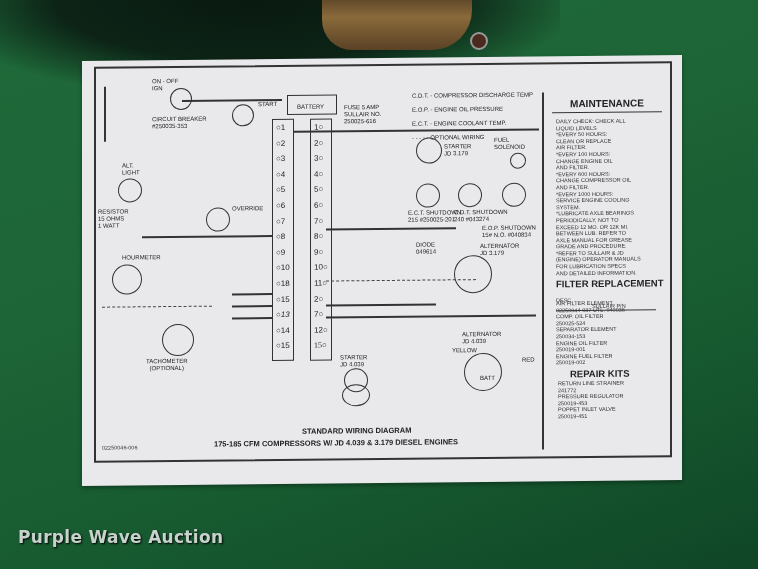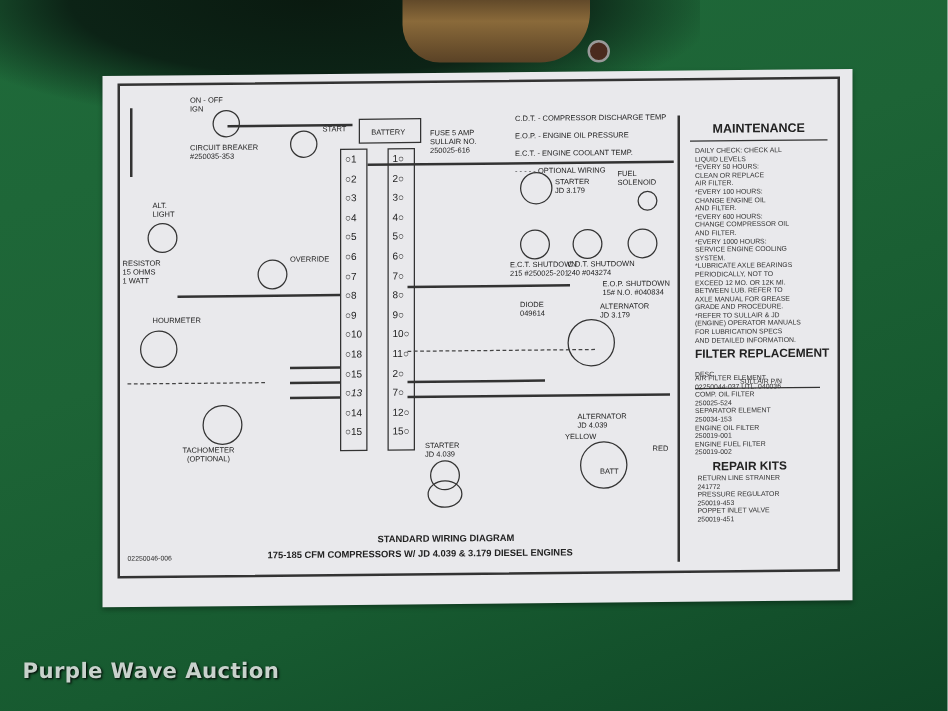--- a/index.html
+++ b/index.html
@@ -100,21 +100,21 @@
       <div class="term" style="left: 232px; top: 126.4px;">5○</div>
       <div class="term" style="left: 232px; top: 142px;">6○</div>
       <div class="term" style="left: 232px; top: 157.6px;">7○</div>
       <div class="term" style="left: 232px; top: 173.2px;">8○</div>
       <div class="term" style="left: 232px; top: 188.8px;">9○</div>
       <div class="term" style="left: 232px; top: 204.4px;">10○</div>
       <div class="term" style="left: 232px; top: 220px;">11○</div>
       <div class="term" style="left: 232px; top: 235.6px;">2○</div>
       <div class="term" style="left: 232px; top: 251.2px;">7○</div>
       <div class="term" style="left: 232px; top: 266.8px;">12○</div>
-      <div class="term" style="left: 232px; top: 282.4px;">15○</div>
+      <div class="term" style="left: 232px; top: 282.4px; font-family: Liberation Serif, serif;">15○</div>
     </div>
 
   <div class="circ" style="left:334px;top:80px;width:24px;height:24px;"></div>
   <div class="lbl" style="left:362px;top:86px;">STARTER
 JD 3.179</div>
   <div class="lbl" style="left:412px;top:80px;">FUEL
 SOLENOID</div>
   <div class="circ" style="left:428px;top:96px;width:14px;height:14px;"></div>
 
   <div class="circ" style="left:334px;top:126px;width:22px;height:22px;"></div>

